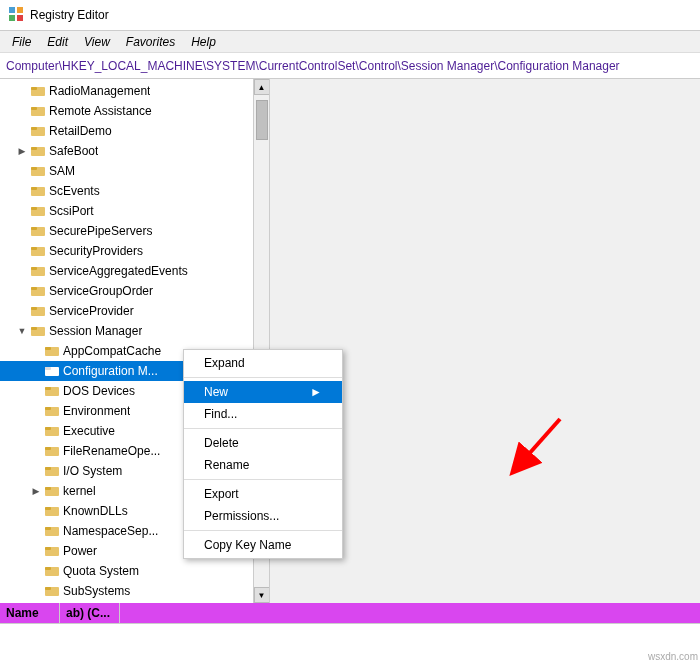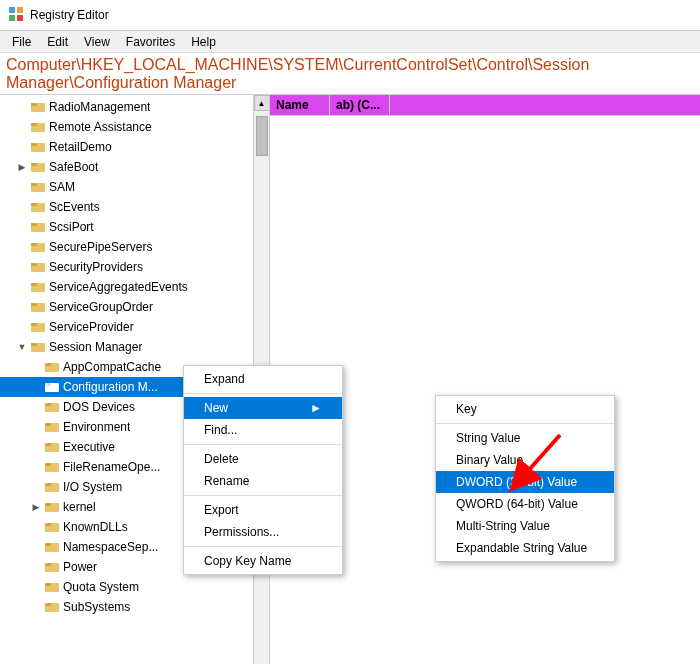--- a/index.html
+++ b/index.html
@@ -30,39 +30,41 @@
       display: flex;
       align-items: center;
       padding: 0 4px;
       border-bottom: 1px solid #ddd;
     }
     .menu-item {
       padding: 2px 8px;
       cursor: pointer;
       font-size: 12px;
       color: #000;
+      font-style: italic;
     }
 
     
     .address-bar {
       background: #fff;
-      height: 42px;
+      height: 26px;
       display: flex;
       align-items: center;
       padding: 0 6px;
       border-bottom: 1px solid #ccc;
-      font-size: 16px;
-      color: #c2410c;
+      font-size: 12px;
+      color: #4c1d95;
     }
 
     
     .main-content {
       display: flex;
       height: calc(664px - 31px - 22px - 26px);
       position: relative;
+      flex-direction: column;
     }
 
     
     .tree-panel {
       width: 270px;
       background: #fff;
       border-right: 1px solid #ccc;
       overflow: hidden;
       position: relative;
     }
@@ -573,30 +575,20 @@
     <div class="ctx-divider"></div>
     <div class="ctx-item">Delete</div>
     <div class="ctx-item">Rename</div>
     <div class="ctx-divider"></div>
     <div class="ctx-item">Export</div>
     <div class="ctx-item">Permissions...</div>
     <div class="ctx-divider"></div>
     <div class="ctx-item">Copy Key Name</div>
   </div>
 
-  <div class="submenu" style="position:absolute; left:435px; top:300px;">
-    <div class="ctx-item">Key</div>
-    <div class="ctx-divider"></div>
-    <div class="ctx-item">String Value</div>
-    <div class="ctx-item">Binary Value</div>
-    <div class="ctx-item highlighted">DWORD (32-bit) Value</div>
-    <div class="ctx-item">QWORD (64-bit) Value</div>
-    <div class="ctx-item">Multi-String Value</div>
-    <div class="ctx-item">Expandable String Value</div>
-  </div>
 
   <div class="red-arrow" style="left: 490px; top: 330px;">
     <svg width="80" height="80" viewBox="0 0 80 80">
       <line x1="70" y1="10" x2="30" y2="55" stroke="red" stroke-width="4" marker-end="url(#arrowhead)"></line>
       <defs>
         <marker id="arrowhead" markerWidth="8" markerHeight="8" refX="4" refY="4" orient="auto">
           <polygon points="0 0, 8 4, 0 8" fill="red"></polygon>
         </marker>
       </defs>
     </svg>

